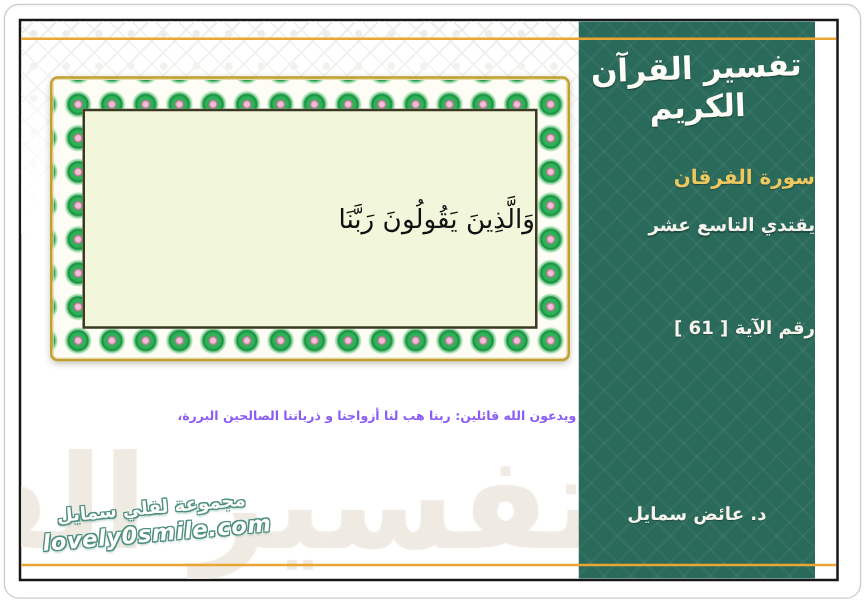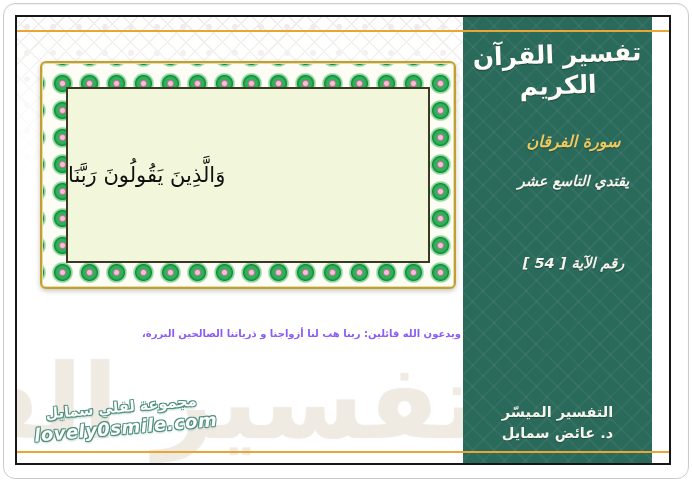--- a/index.html
+++ b/index.html
@@ -35,22 +35,22 @@
   
   .sidebar{position:absolute;top:0;right:17px;width:189px;height:100%;background:#2a6a5b;
       background-image:
         repeating-linear-gradient(45deg, rgba(255,255,255,.045) 0 2px, transparent 2px 15px),
         repeating-linear-gradient(-45deg, rgba(255,255,255,.045) 0 2px, transparent 2px 15px);
       z-index:20;color:#f6f4ec;}
   .sb-title{position:absolute;top:22px;left:0;width:100%;text-align:center;
       font-size:25px;font-weight:bold;line-height:31px;color:#fdfcf7;
       transform:rotate(-2deg);direction:rtl;
       text-shadow:0 1px 1px rgba(0,0,0,.35);}
-  .sb-item{position:absolute;left:16px;width:100%;text-align:center;font-weight:bold;
-      font-size:14.5px;direction:rtl;text-shadow:0 1px 1px rgba(0,0,0,.3);font-style:italic;}
+  .sb-item{position:absolute;left:0;width:100%;text-align:right;font-weight:bold;
+      font-size:14.5px;direction:rtl;text-shadow:0 1px 1px rgba(0,0,0,.3);}
   .sb-surah{top:115px;color:#efc95f;font-size:16px;}
   .sb-juz{top:156px;}
   .sb-surah-num{top:198px;}
   .sb-ayah-num{top:238px;}
   .sb-footer{position:absolute;left:0;width:100%;top:385px;text-align:center;
       font-weight:bold;font-size:14.5px;line-height:21px;direction:rtl;
       text-shadow:0 1px 1px rgba(0,0,0,.3);}
 
   
   .verse-frame{position:absolute;left:23px;top:44px;width:416px;height:228px;
@@ -59,21 +59,21 @@
       background-image:
         radial-gradient(circle, #f3c0d8 2px, #cf6f9e 3px, transparent 4px),
         radial-gradient(circle, #2fb158 6px, #118a3c 8px, transparent 9px),
         radial-gradient(circle, #8ed69e 9.5px, transparent 11px);
       background-size:27px 27px;
       background-position:7px 7px;
       box-shadow:0 2px 5px rgba(70,70,40,.3), inset 0 0 0 1px #e6dcae;}
   .verse-inner{position:absolute;inset:24px;background:#f2f6da;border:2px solid #3a3a22;
       box-sizing:border-box;}
   .verse-text{position:absolute;inset:26px;display:flex;flex-direction:column;
-      justify-content:center;align-items:flex-end;direction:rtl;color:#101010;
+      justify-content:center;align-items:flex-start;direction:rtl;color:#101010;
       font-size:21px;line-height:57px;text-align:center;white-space:nowrap;}
 
   
   .tafsir{position:absolute;left:14px;top:300px;width:430px;z-index:5;
       direction:rtl;text-align:right;color:#8b5cf6;font-weight:bold;
       font-size:10px;line-height:33px;}
 
   
   .wm{position:absolute;left:16px;top:380px;width:178px;text-align:center;
       transform:rotate(-5deg);z-index:6;color:#fefefb;
@@ -107,23 +107,22 @@
 
     <div class="wm">
       <div class="wm-ar" dir="rtl">مجموعة لفلي سمايل</div>
       <div class="wm-url">lovely0smile.com</div>
     </div>
 
     <div class="sidebar">
       <div class="sb-title" dir="rtl">تفسير القرآن الكريم</div>
       <div class="sb-item sb-surah">سورة الفرقان</div>
       <div class="sb-item sb-juz">يقتدي التاسع عشر</div>
-      <div class="sb-item sb-ayah-num">رقم الآية [ 54 ]</div>
+      <div class="sb-item sb-ayah-num">رقم الآية [ 61 ]</div>
       <div class="sb-footer">
-        <div>التفسير الميسّر</div>
         <div>د. عائض سمايل</div>
       </div>
     </div>
 
     <div class="gold-line top"></div>
     <div class="gold-line bottom"></div>
   </div>
 </div>
 
 </body></html>

